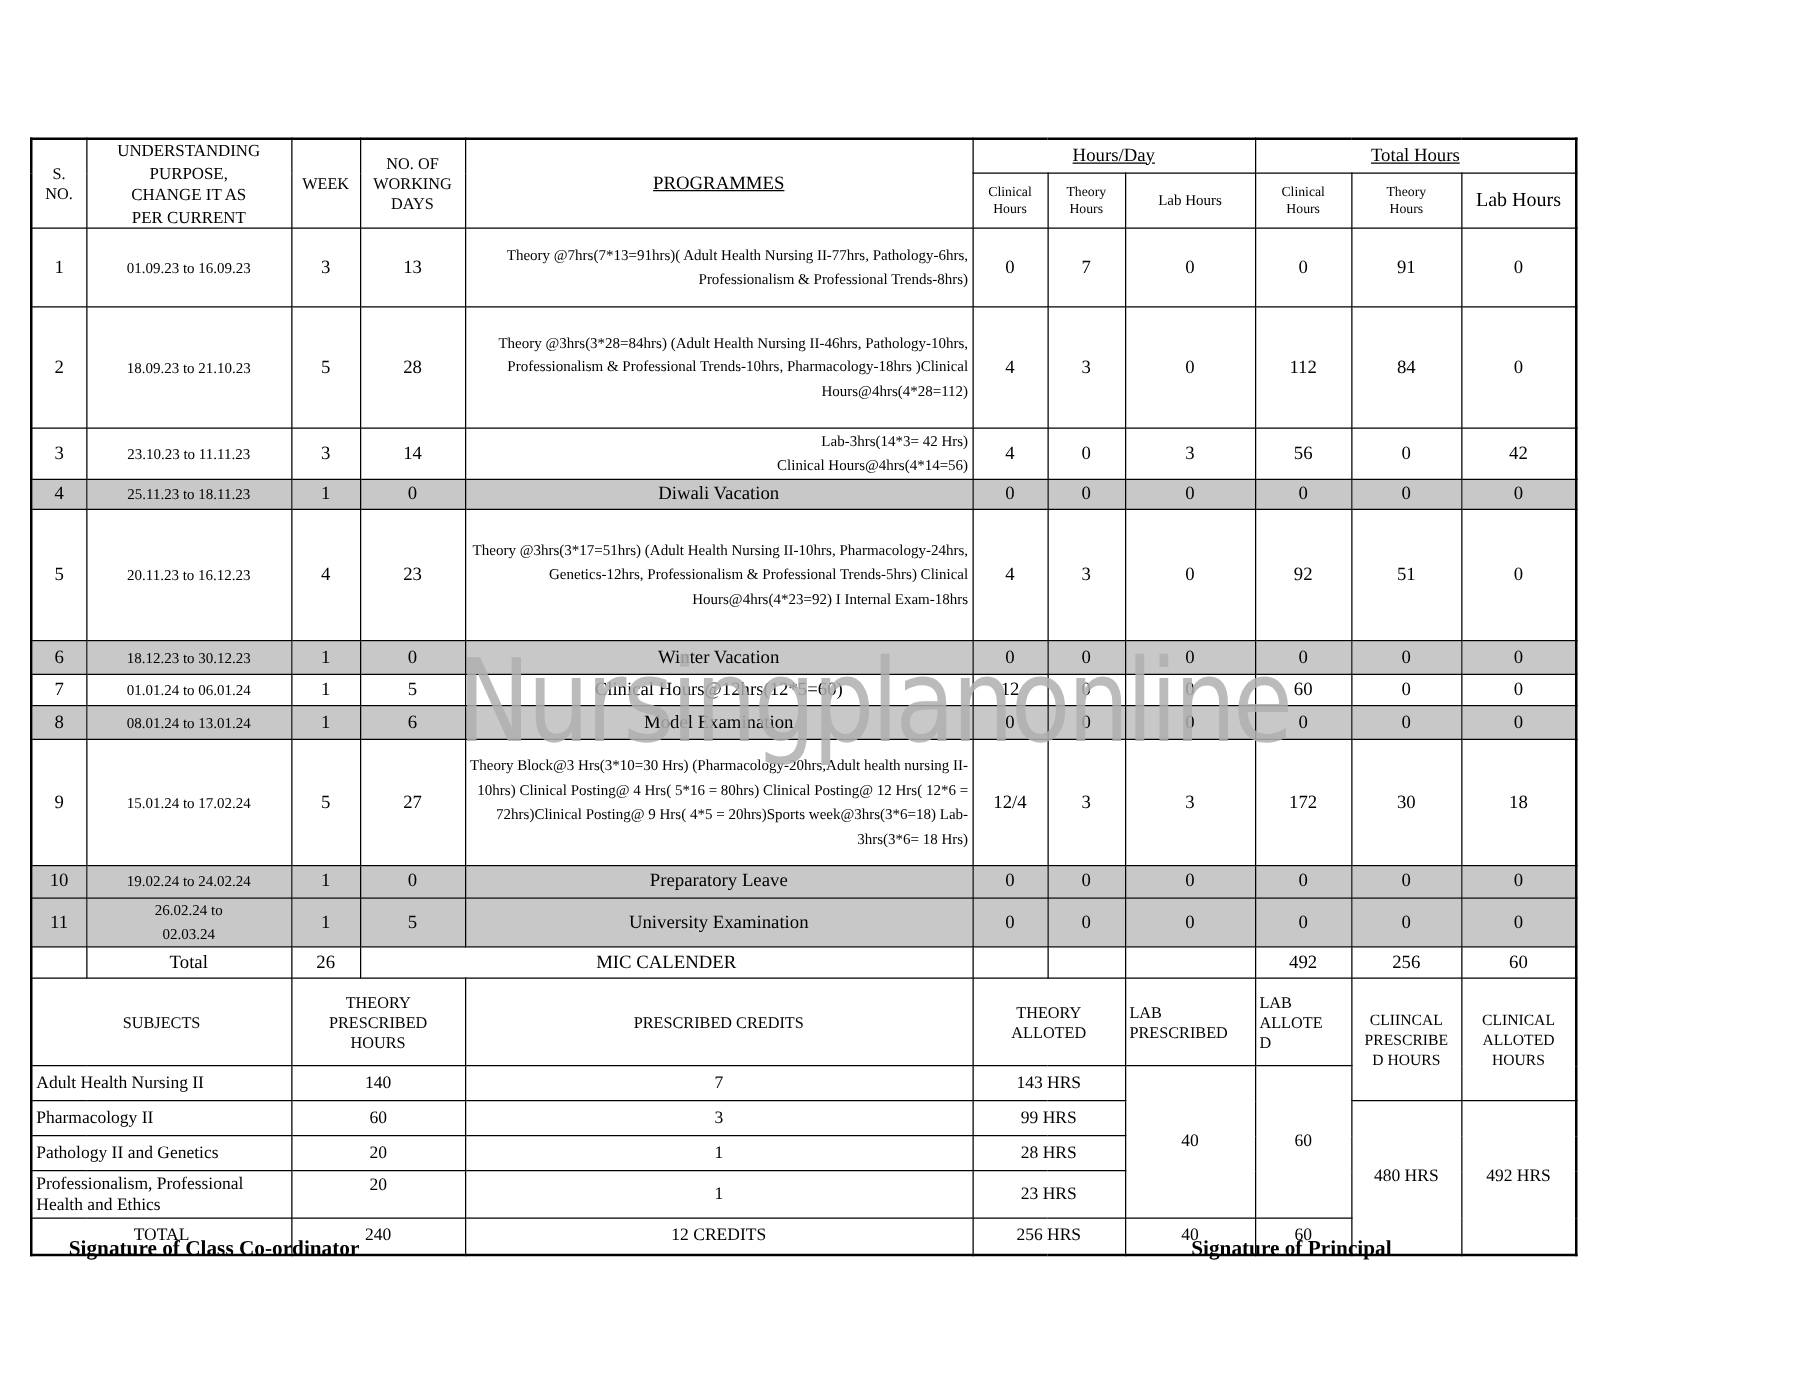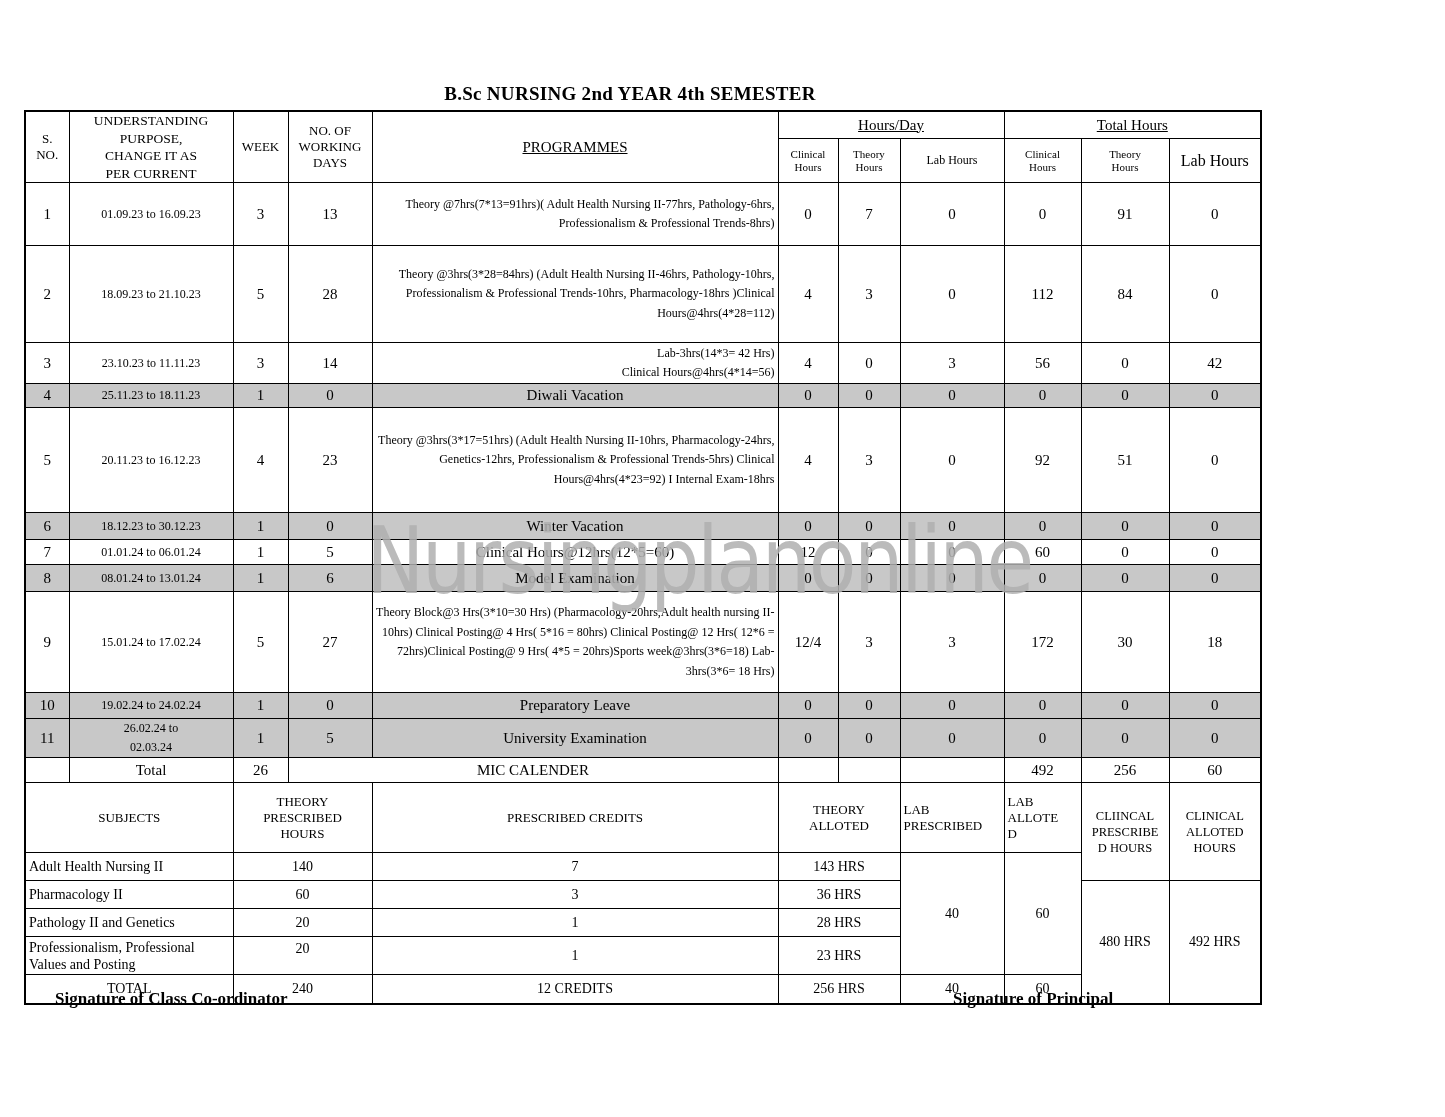--- a/index.html
+++ b/index.html
@@ -49,21 +49,20 @@
 
   .sig { position:absolute; top:989px; font-weight:bold; font-size:17px; }
   .sig-left  { left:55px; }
   .sig-right { left:953px; }
 </style>
 </head>
 <body>
 
 <div class="page">
 
-  <div class="title">B.Sc NURSING 2nd YEAR 4th SEMESTER</div>
 
   <table class="main">
     <colgroup>
       <col style="width:44px">
         <col style="width:164px">
         <col style="width:55px">
         <col style="width:84px">
       <col style="width:406px">
         <col style="width:60px">
         <col style="width:62px">
@@ -287,32 +286,32 @@
       <td class="val" colspan="2">140</td>
       <td class="val">7</td>
       <td class="val" colspan="2">143 HRS</td>
       <td class="val" rowspan="4">40</td>
       <td class="val" rowspan="4">60</td>
     </tr>
     <tr style="height:28px">
       <td class="subj" colspan="2">Pharmacology II</td>
       <td class="val" colspan="2">60</td>
       <td class="val vb">3</td>
-      <td class="val" colspan="2">36 HRS</td>
+      <td class="val" colspan="2">99 HRS</td>
       <td class="val" rowspan="4">480 HRS</td>
       <td class="val" rowspan="4">492 HRS</td>
     </tr>
     <tr style="height:28px">
       <td class="subj" colspan="2">Pathology II and Genetics</td>
       <td class="val" colspan="2">20</td>
       <td class="val vb">1</td>
       <td class="val" colspan="2">28 HRS</td>
     </tr>
     <tr style="height:38px">
-      <td class="subj" colspan="2">Professionalism, Professional Values and Posting</td>
+      <td class="subj" colspan="2">Professionalism, Professional Health and Ethics</td>
       <td class="val" colspan="2" style="vertical-align:top;padding-top:4px">20</td>
       <td class="val vb">1</td>
       <td class="val" colspan="2">23 HRS</td>
     </tr>
 
     <tr style="height:29px">
       <td class="val" colspan="2">TOTAL</td>
       <td class="val" colspan="2">240</td>
       <td class="val">12 CREDITS</td>
       <td class="val" colspan="2">256 HRS</td>

